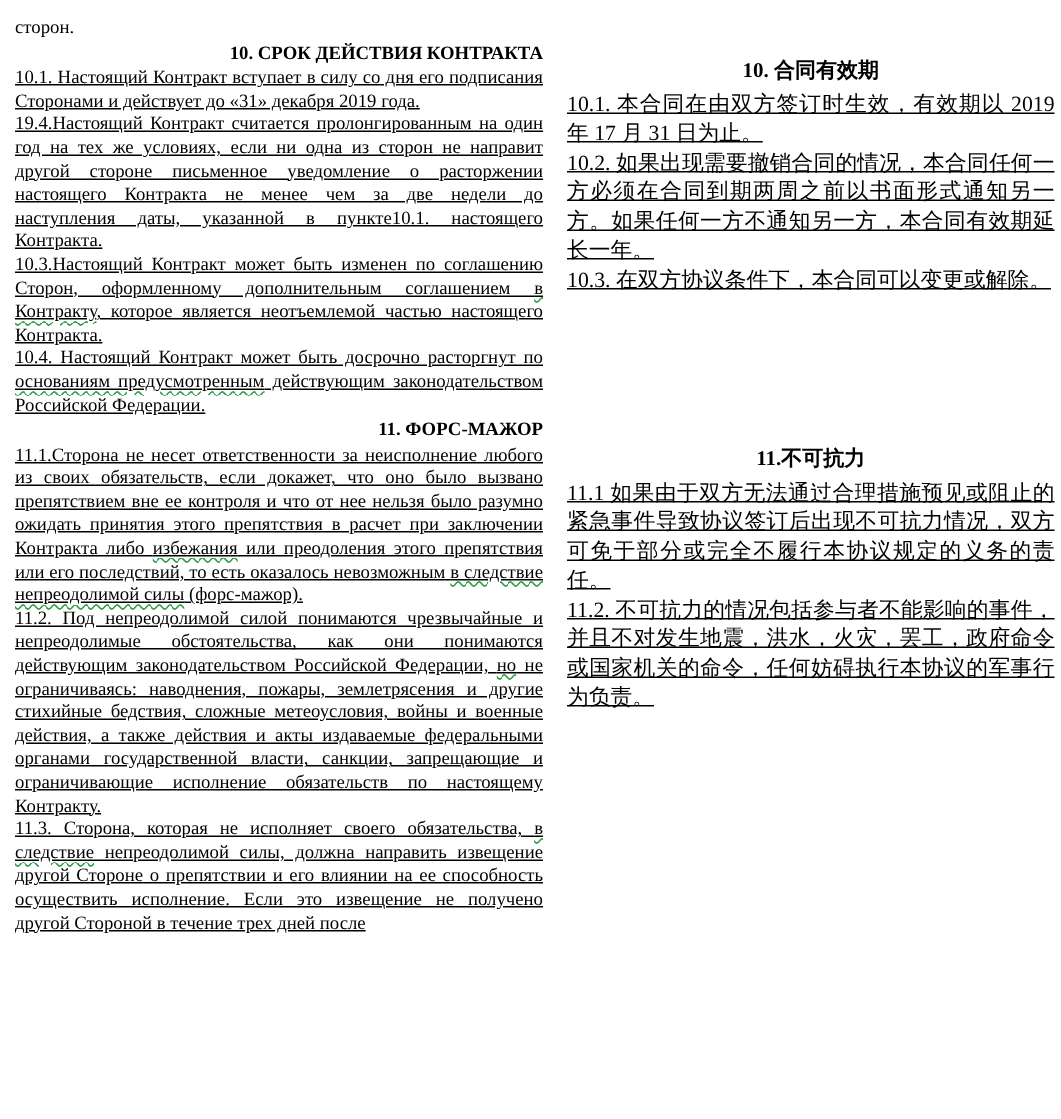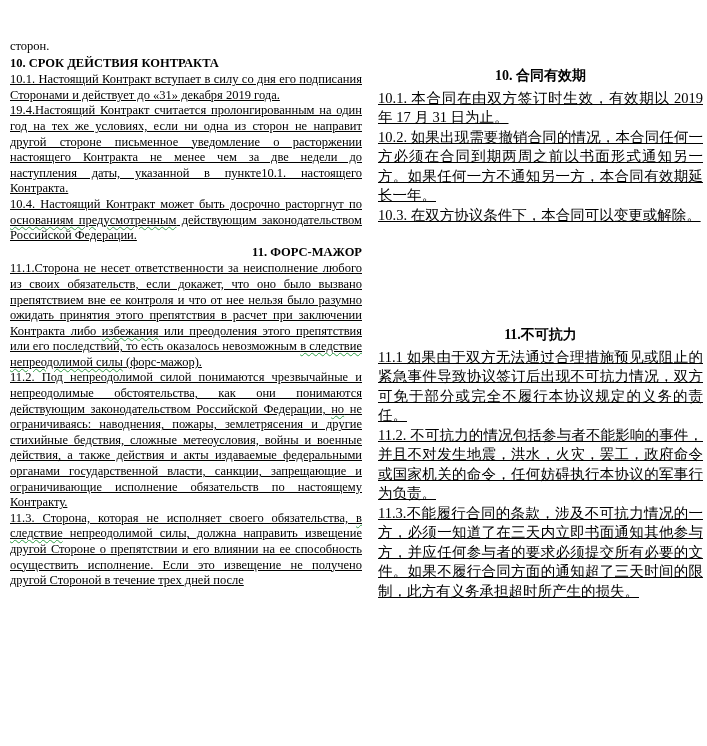--- a/index.html
+++ b/index.html
@@ -11,23 +11,22 @@
     width: 707px;
     height: 746px;
     overflow: hidden;
     font-family: "Liberation Serif", "DejaVu Serif", serif;
     color: #000000;
     --wavy: #2e9e46;
   }
   .page {
     display: flex;
     box-sizing: border-box;
-    padding: 0 4px 0 10px;
+    padding: 16px 4px 0 10px;
     width: 571px;
-    margin-top: 44px;
   }
   .col-russian {
     width: 352px;
     flex: 0 0 352px;
     font-size: 12.5px;
     line-height: 15.6px;
     text-align: justify;
   }
   .col-chinese {
     width: 325px;
@@ -69,39 +68,39 @@
   }
 </style>
 </head>
 <body style="--wavy: #2e9e46;">
 
 <div class="page">
 
   <div class="col-russian">
     <div class="top-fragment">сторон.</div>
     <div>
-        <div class="heading" style="text-align: left;"><span>10. СРОК ДЕЙСТВИЯ КОНТРАКТА</span></div>
+        <div class="heading" style="text-align: right;"><span>10. СРОК ДЕЙСТВИЯ КОНТРАКТА</span></div>
         <div class="para"><span>10.1. Настоящий Контракт вступает в силу со дня его подписания Сторонами и действует до «31» декабря 2019 года.</span></div>
         <div class="para"><span>19.4.Настоящий Контракт считается пролонгированным на один год на тех же условиях, если ни одна из сторон не направит другой стороне письменное уведомление о расторжении настоящего Контракта не менее чем за две недели до наступления даты, указанной в пункте10.1. настоящего Контракта.</span></div>
+        <div class="para"><span>10.3.Настоящий Контракт может быть изменен по соглашению Сторон, оформленному дополнительным соглашением </span><span class="wavy">в Контракту</span><span>, которое является неотъемлемой частью настоящего Контракта.</span></div>
         <div class="para"><span>10.4. Настоящий Контракт может быть досрочно расторгнут по </span><span class="wavy">основаниям предусмотренным</span><span> действующим законодательством Российской Федерации.</span></div>
         <div class="heading" style="text-align: right;"><span>11. ФОРС-МАЖОР</span></div>
         <div class="para"><span>11.1.Сторона не несет ответственности за неисполнение любого из своих обязательств, если докажет, что оно было вызвано препятствием вне ее контроля и что от нее нельзя было разумно ожидать принятия этого препятствия в расчет при заключении Контракта либо </span><span class="wavy">избежания</span><span> или преодоления этого препятствия или его последствий, то есть оказалось невозможным </span><span class="wavy">в следствие непреодолимой силы</span><span> (форс-мажор).</span></div>
         <div class="para"><span>11.2. Под непреодолимой силой понимаются чрезвычайные и непреодолимые обстоятельства, как они понимаются действующим законодательством Российской Федерации, </span><span class="wavy">но</span><span> не ограничиваясь: наводнения, пожары, землетрясения и другие стихийные бедствия, сложные метеоусловия, войны и военные действия, а также действия и акты издаваемые федеральными органами государственной власти, санкции, запрещающие и ограничивающие исполнение обязательств по настоящему Контракту.</span></div>
         <div class="para"><span>11.3. Сторона, которая не исполняет своего обязательства, </span><span class="wavy">в следствие</span><span> непреодолимой силы, должна направить извещение другой Стороне о препятствии и его влиянии на ее способность осуществить исполнение. Если это извещение не получено другой Стороной в течение трех дней после</span></div>
       </div>
   </div>
 
   <div class="col-chinese">
     <div class="chinese-section-10">
         <div class="heading" style="text-align: center;"><span>10. 合同有效期</span></div>
         <div class="para"><span>10.1. 本合同在由双方签订时生效，有效期以 2019 年 17 月 31 日为止。</span></div>
         <div class="para"><span>10.2. 如果出现需要撤销合同的情况，本合同任何一方必须在合同到期两周之前以书面形式通知另一方。如果任何一方不通知另一方，本合同有效期延长一年。</span></div>
         <div class="para"><span>10.3. 在双方协议条件下，本合同可以变更或解除。</span></div>
       </div>
     <div class="chinese-section-11">
         <div class="heading" style="text-align: center;"><span>11.不可抗力</span></div>
         <div class="para"><span>11.1 如果由于双方无法通过合理措施预见或阻止的紧急事件导致协议签订后出现不可抗力情况，双方可免于部分或完全不履行本协议规定的义务的责任。</span></div>
         <div class="para"><span>11.2. 不可抗力的情况包括参与者不能影响的事件，并且不对发生地震，洪水，火灾，罢工，政府命令或国家机关的命令，任何妨碍执行本协议的军事行为负责。</span></div>
-        <div class="para"><span>11.3.不能履行合同的条款，涉及不可抗力情况的一方，必须一知道了在三天内立即书面通知其他参与方，并应任何参与者的要求必须提交所有必要的文件。如果不履行合同方面的通知超了三天时间的限制，此方有义务承担超时所产生的损失。</span></div>
       </div>
   </div>
 
 </div>
 
 </body></html>

